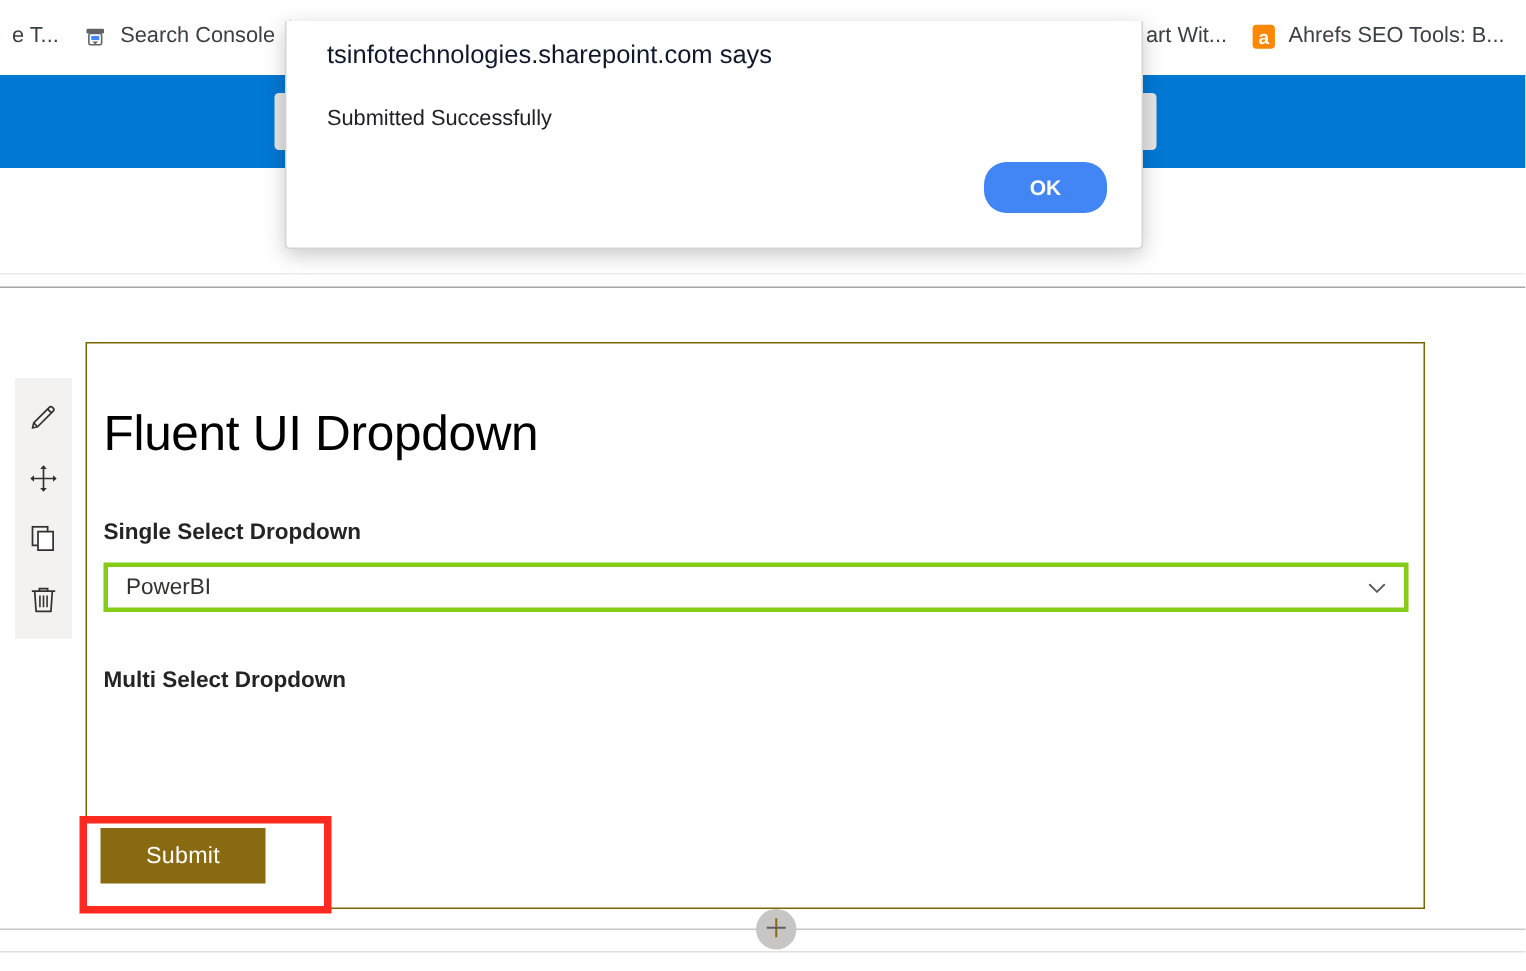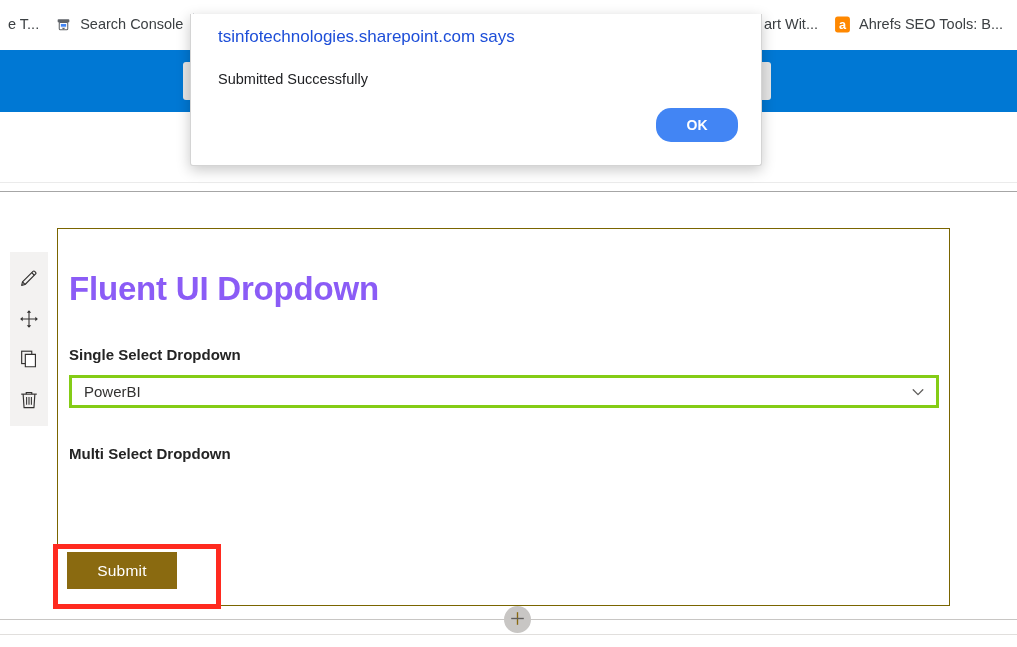--- a/index.html
+++ b/index.html
@@ -122,22 +122,22 @@
     left: 57px; top: 228px;
     width: 893px;
     height: 378px;
     border: 1.5px solid #7a6500;
     background: #ffffff;
   }
   #wp-title {
     position: absolute;
     left: 11px; top: 41px;
     font-size: 33px;
-    font-weight: bold;
-    color: #8b5cf6;
+    font-weight: normal;
+    color: #000000;
     letter-spacing: -0.2px;
   }
 
   .field-label {
     position: absolute;
     font-size: 15px;
     font-weight: bold;
     color: #242424;
   }
   #label-single { left: 11px; top: 117px; }
@@ -231,21 +231,21 @@
     border: 1px solid #d4d4d4;
     border-top: none;
     border-radius: 0 0 3px 3px;
     box-shadow: 0 4px 14px rgba(0,0,0,0.22);
     z-index: 50;
   }
   #dialog-origin {
     position: absolute;
     left: 27px; top: 13px;
     font-size: 17px;
-    color: #1d4ed8;
+    color: #0f172a;
     white-space: nowrap;
   }
   #dialog-message {
     position: absolute;
     left: 27px; top: 57px;
     font-size: 14.5px;
     color: #202124;
   }
   #dialog-ok-button {
     position: absolute;

